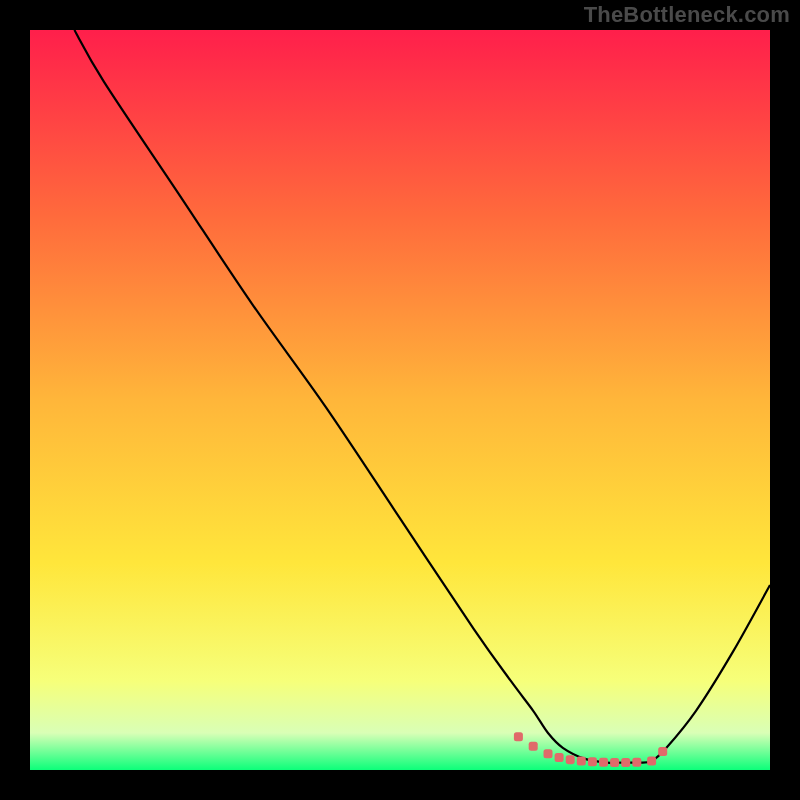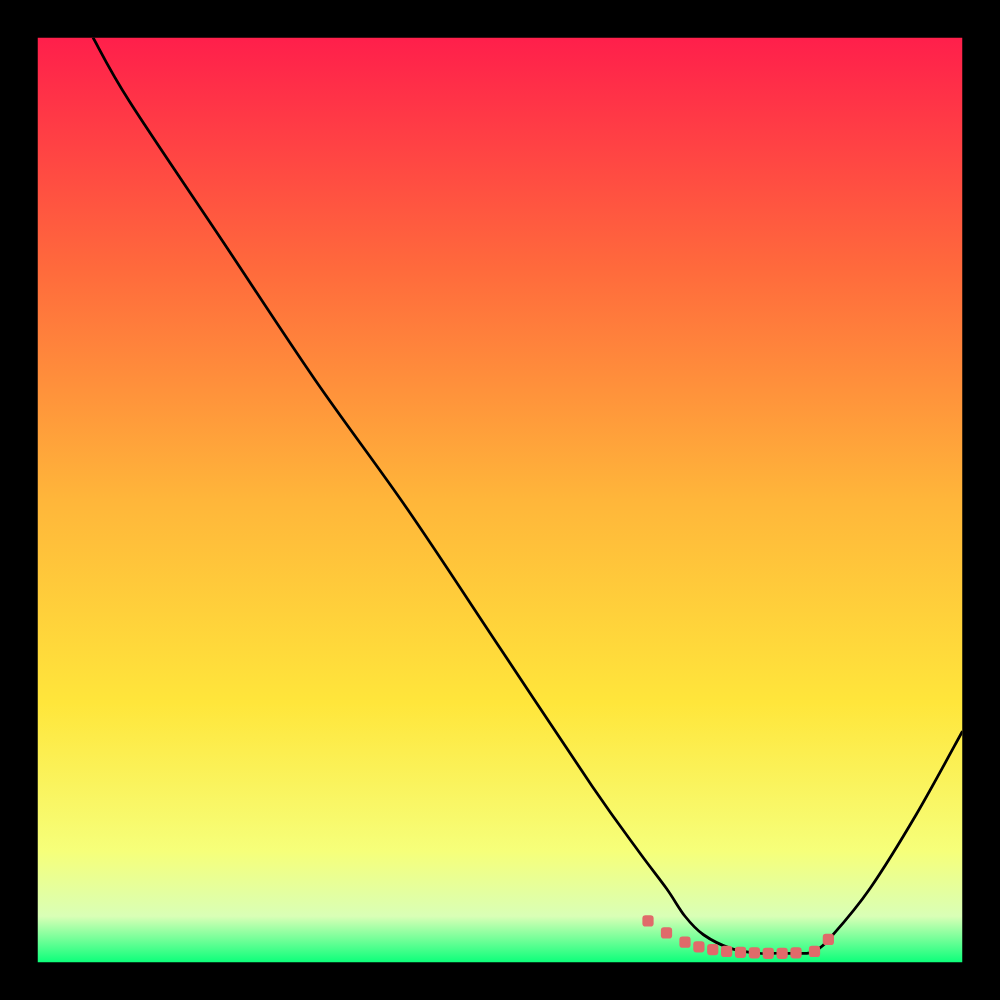--- a/index.html
+++ b/index.html
@@ -37,20 +37,21 @@
   .plot svg {
     display: block;
     width: 740px;
     height: 740px;
   }
 </style>
 </head>
 <body>
 
 <div class="stage">
+  <div class="watermark">TheBottleneck.com</div>
 
   <div class="plot">
     <svg id="plot-svg" viewBox="0 0 740 740" preserveAspectRatio="none">
       <defs>
         <linearGradient id="bg-grad" x1="0" y1="0" x2="0" y2="1">
             <stop offset="0.0%" stop-color="#ff1f4b"></stop>
             <stop offset="25.0%" stop-color="#ff6a3c"></stop>
             <stop offset="50.0%" stop-color="#ffb63a"></stop>
             <stop offset="72.0%" stop-color="#ffe63b"></stop>
             <stop offset="88.0%" stop-color="#f6ff7a"></stop>

